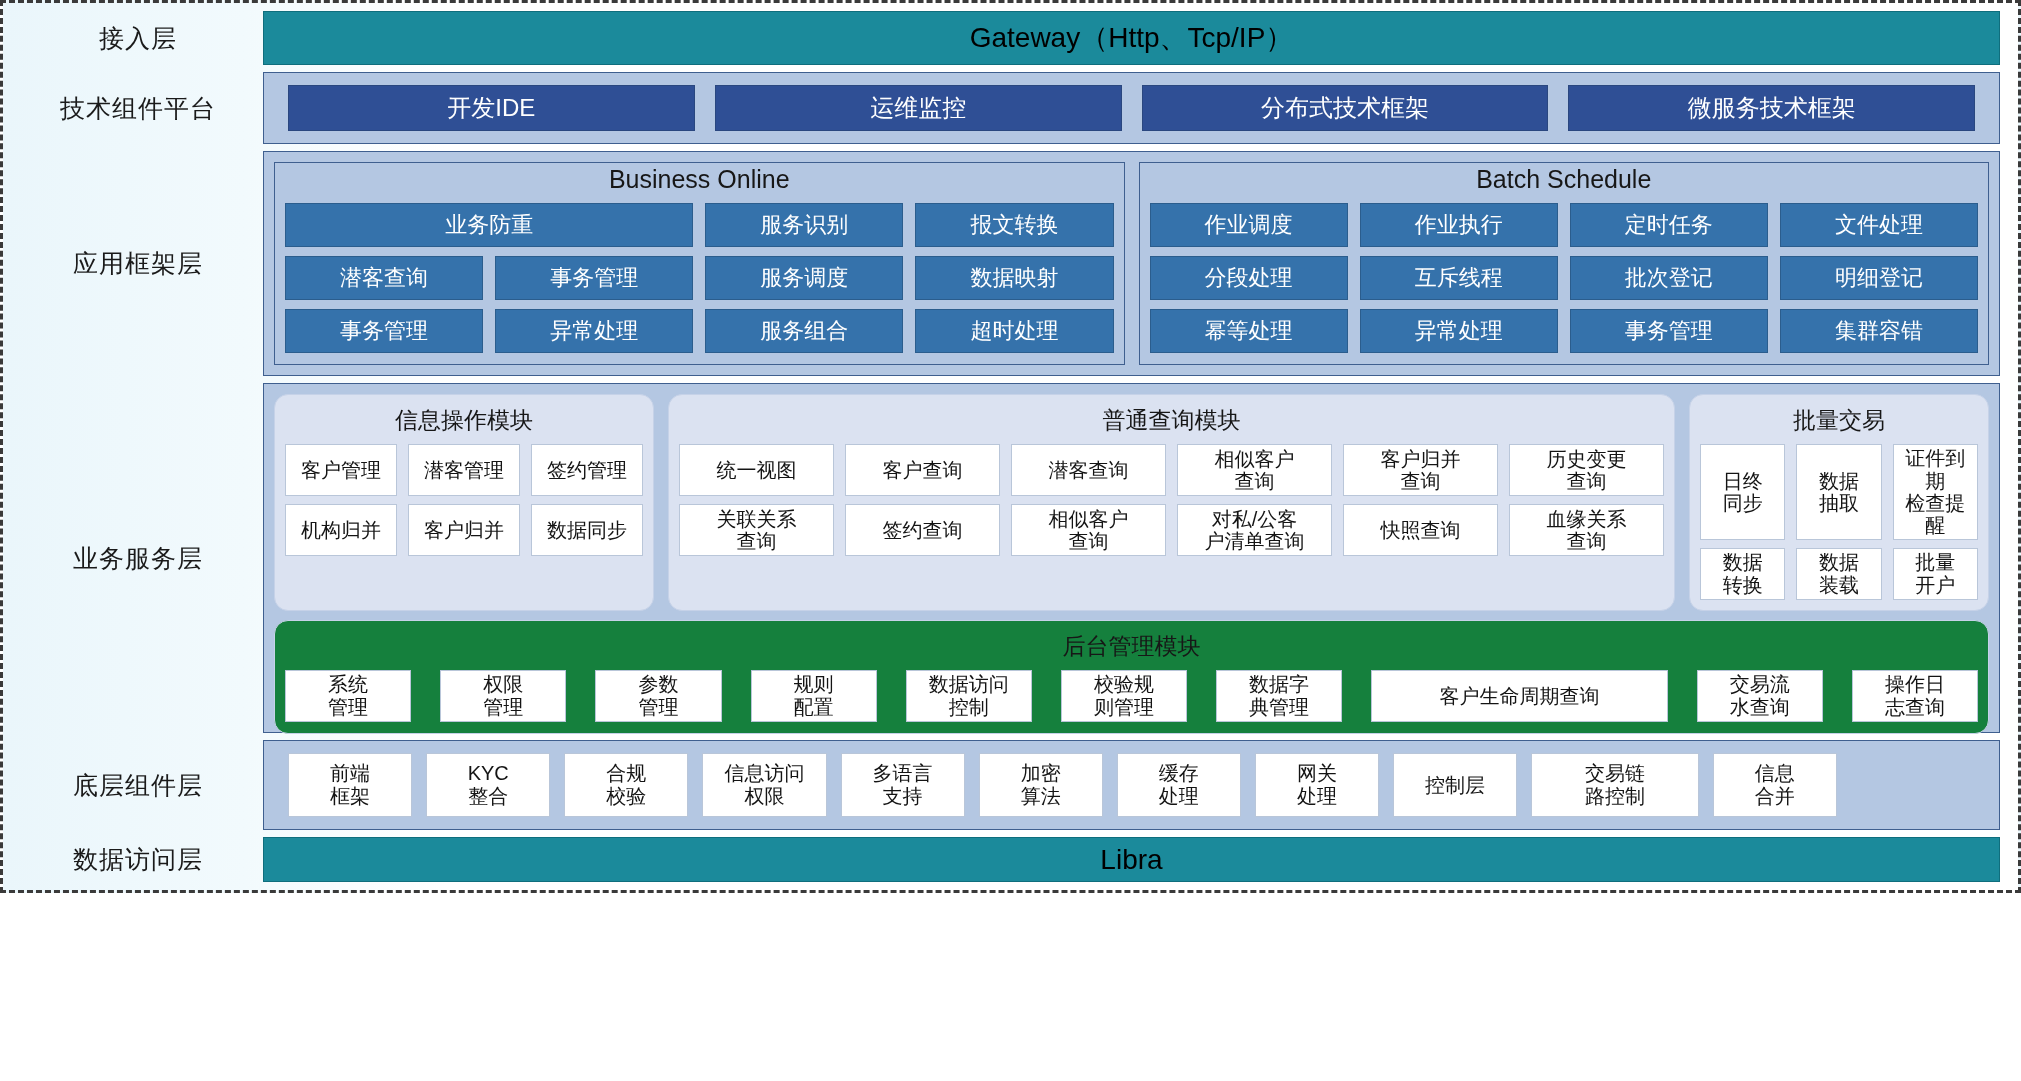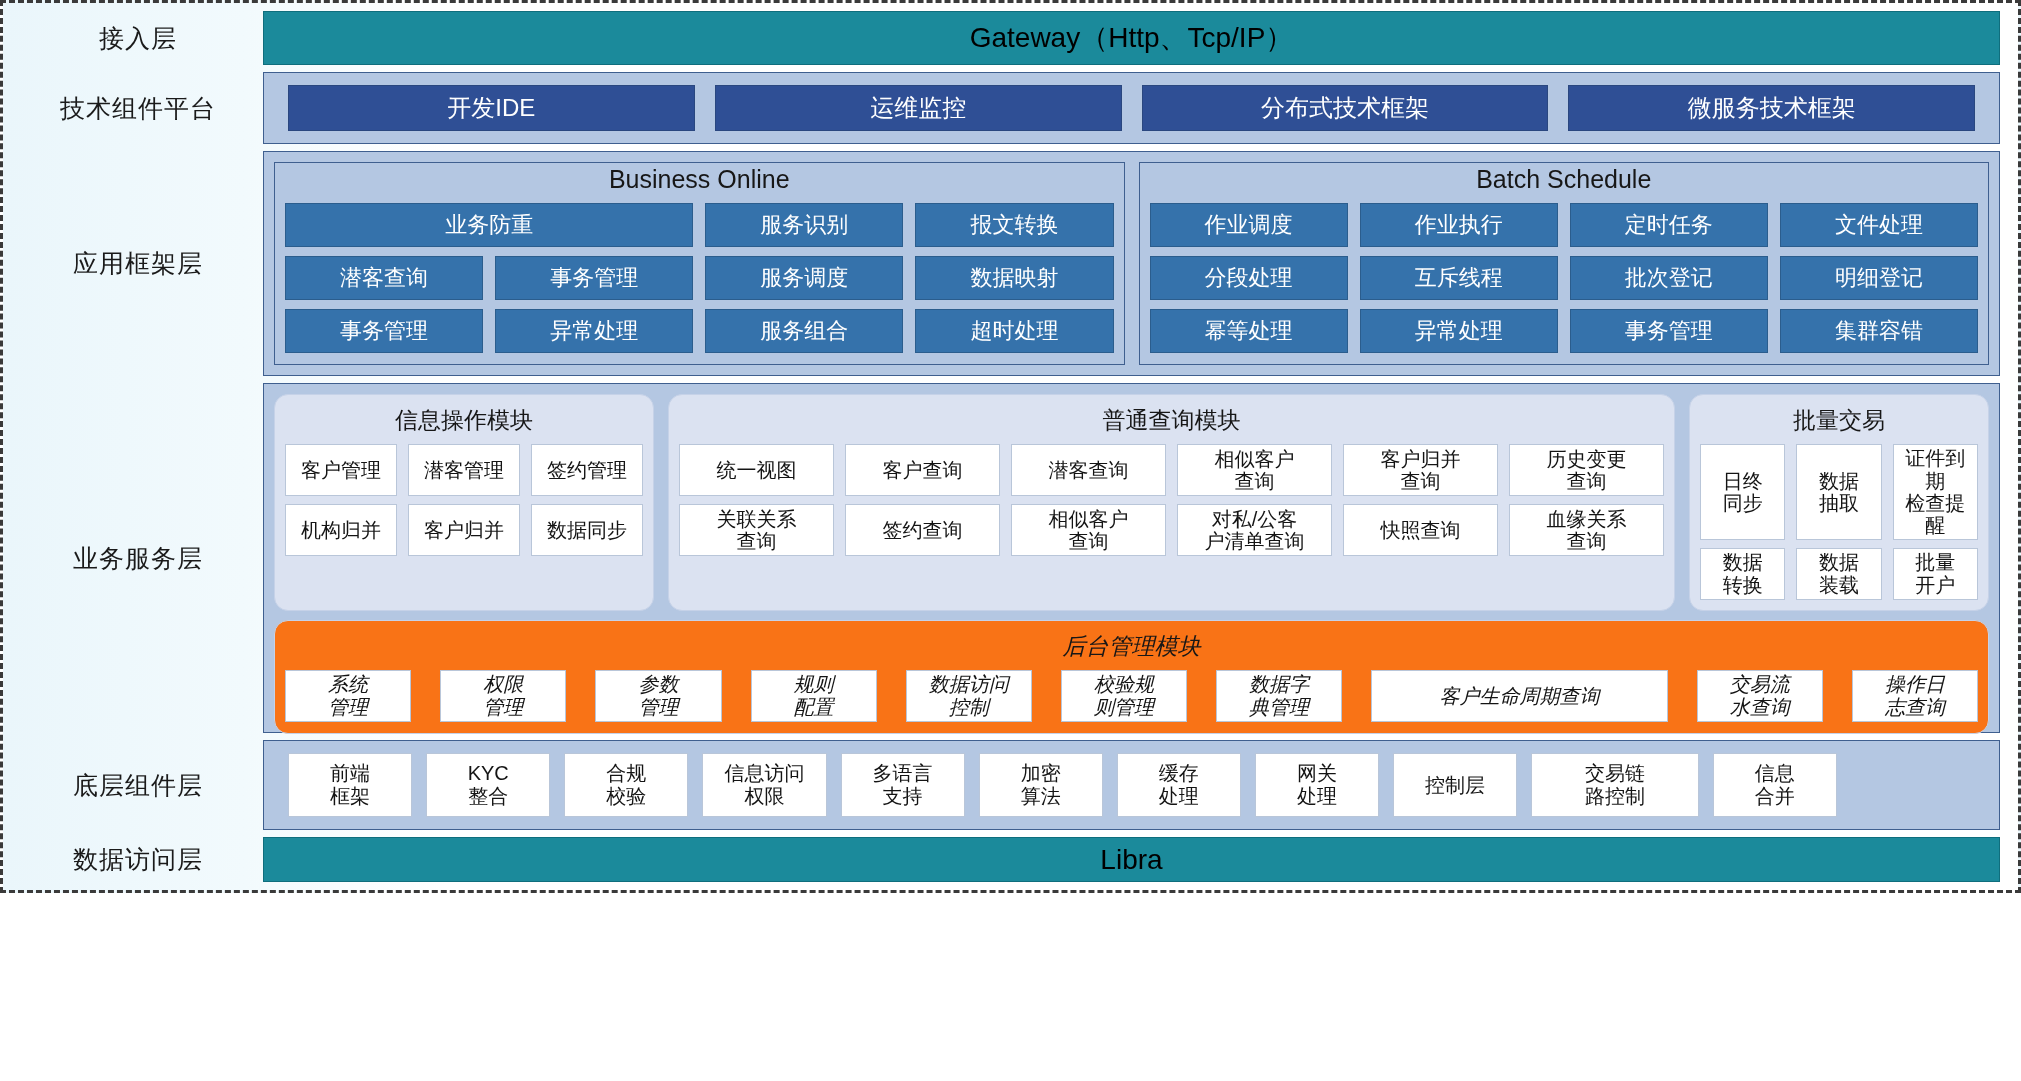--- a/index.html
+++ b/index.html
@@ -84,22 +84,22 @@
     display:flex; align-items:center; justify-content:center;
     text-align:center; line-height:1.12; padding:2px 3px;
   }
   .g3 { display:grid; grid-template-columns:repeat(3,1fr); gap:8px 11px; }
   .g6 { display:grid; grid-template-columns:repeat(6,1fr); gap:8px 11px; }
   .mod-info  { flex:0 0 380px; }
   .mod-query { flex:1 1 auto; }
   .mod-batch { flex:0 0 300px; }
 
   .modwide {
-    background:#f97316; border:1px solid #c6d2e8; border-radius:14px;
-    padding:6px 10px 11px 10px; width:100%;font-style:italic;
+    background:#15803d; border:1px solid #c6d2e8; border-radius:14px;
+    padding:6px 10px 11px 10px; width:100%;
   }
   .backgrid {
     display:grid; gap:8px 29px;
     grid-template-columns: 1fr 1fr 1fr 1fr 1fr 1fr 1fr 2.35fr 1fr 1fr;
   }
 
   
   .compgrid {
     display:grid; gap:0 14px; width:100%;
     grid-template-columns: repeat(9, 1fr) 1.35fr 1fr 1fr;

